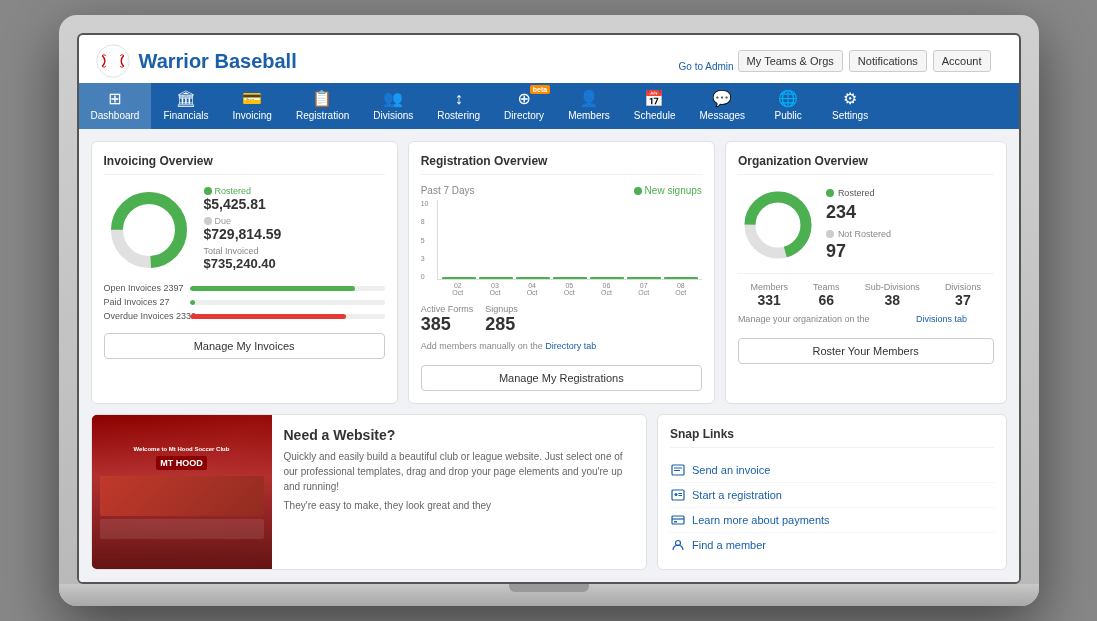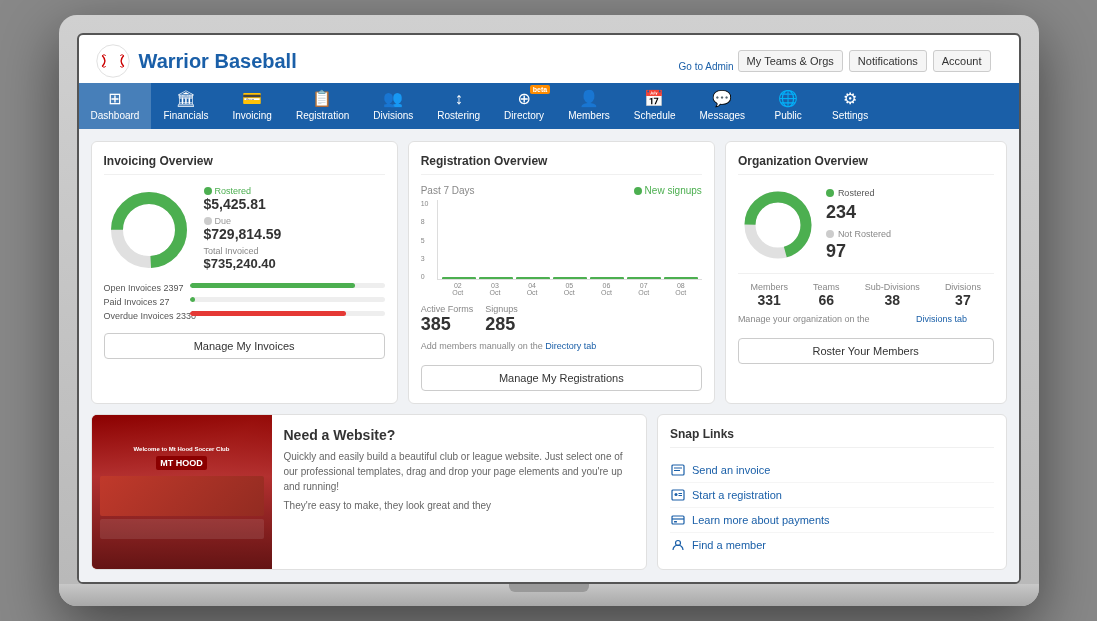--- a/index.html
+++ b/index.html
@@ -179,20 +179,21 @@
     .stat-total-value {
       font-size: 13px;
       font-weight: 700;
       color: #333;
     }
     .invoice-footer {
       margin-top: 8px;
     }
     .progress-row {
       display: flex;
+      align-items: center;
       gap: 6px;
       margin-bottom: 4px;
       font-size: 9px;
     }
     .progress-label {
       width: 80px;
       color: #555;
       white-space: nowrap;
     }
     .progress-bar-bg {

